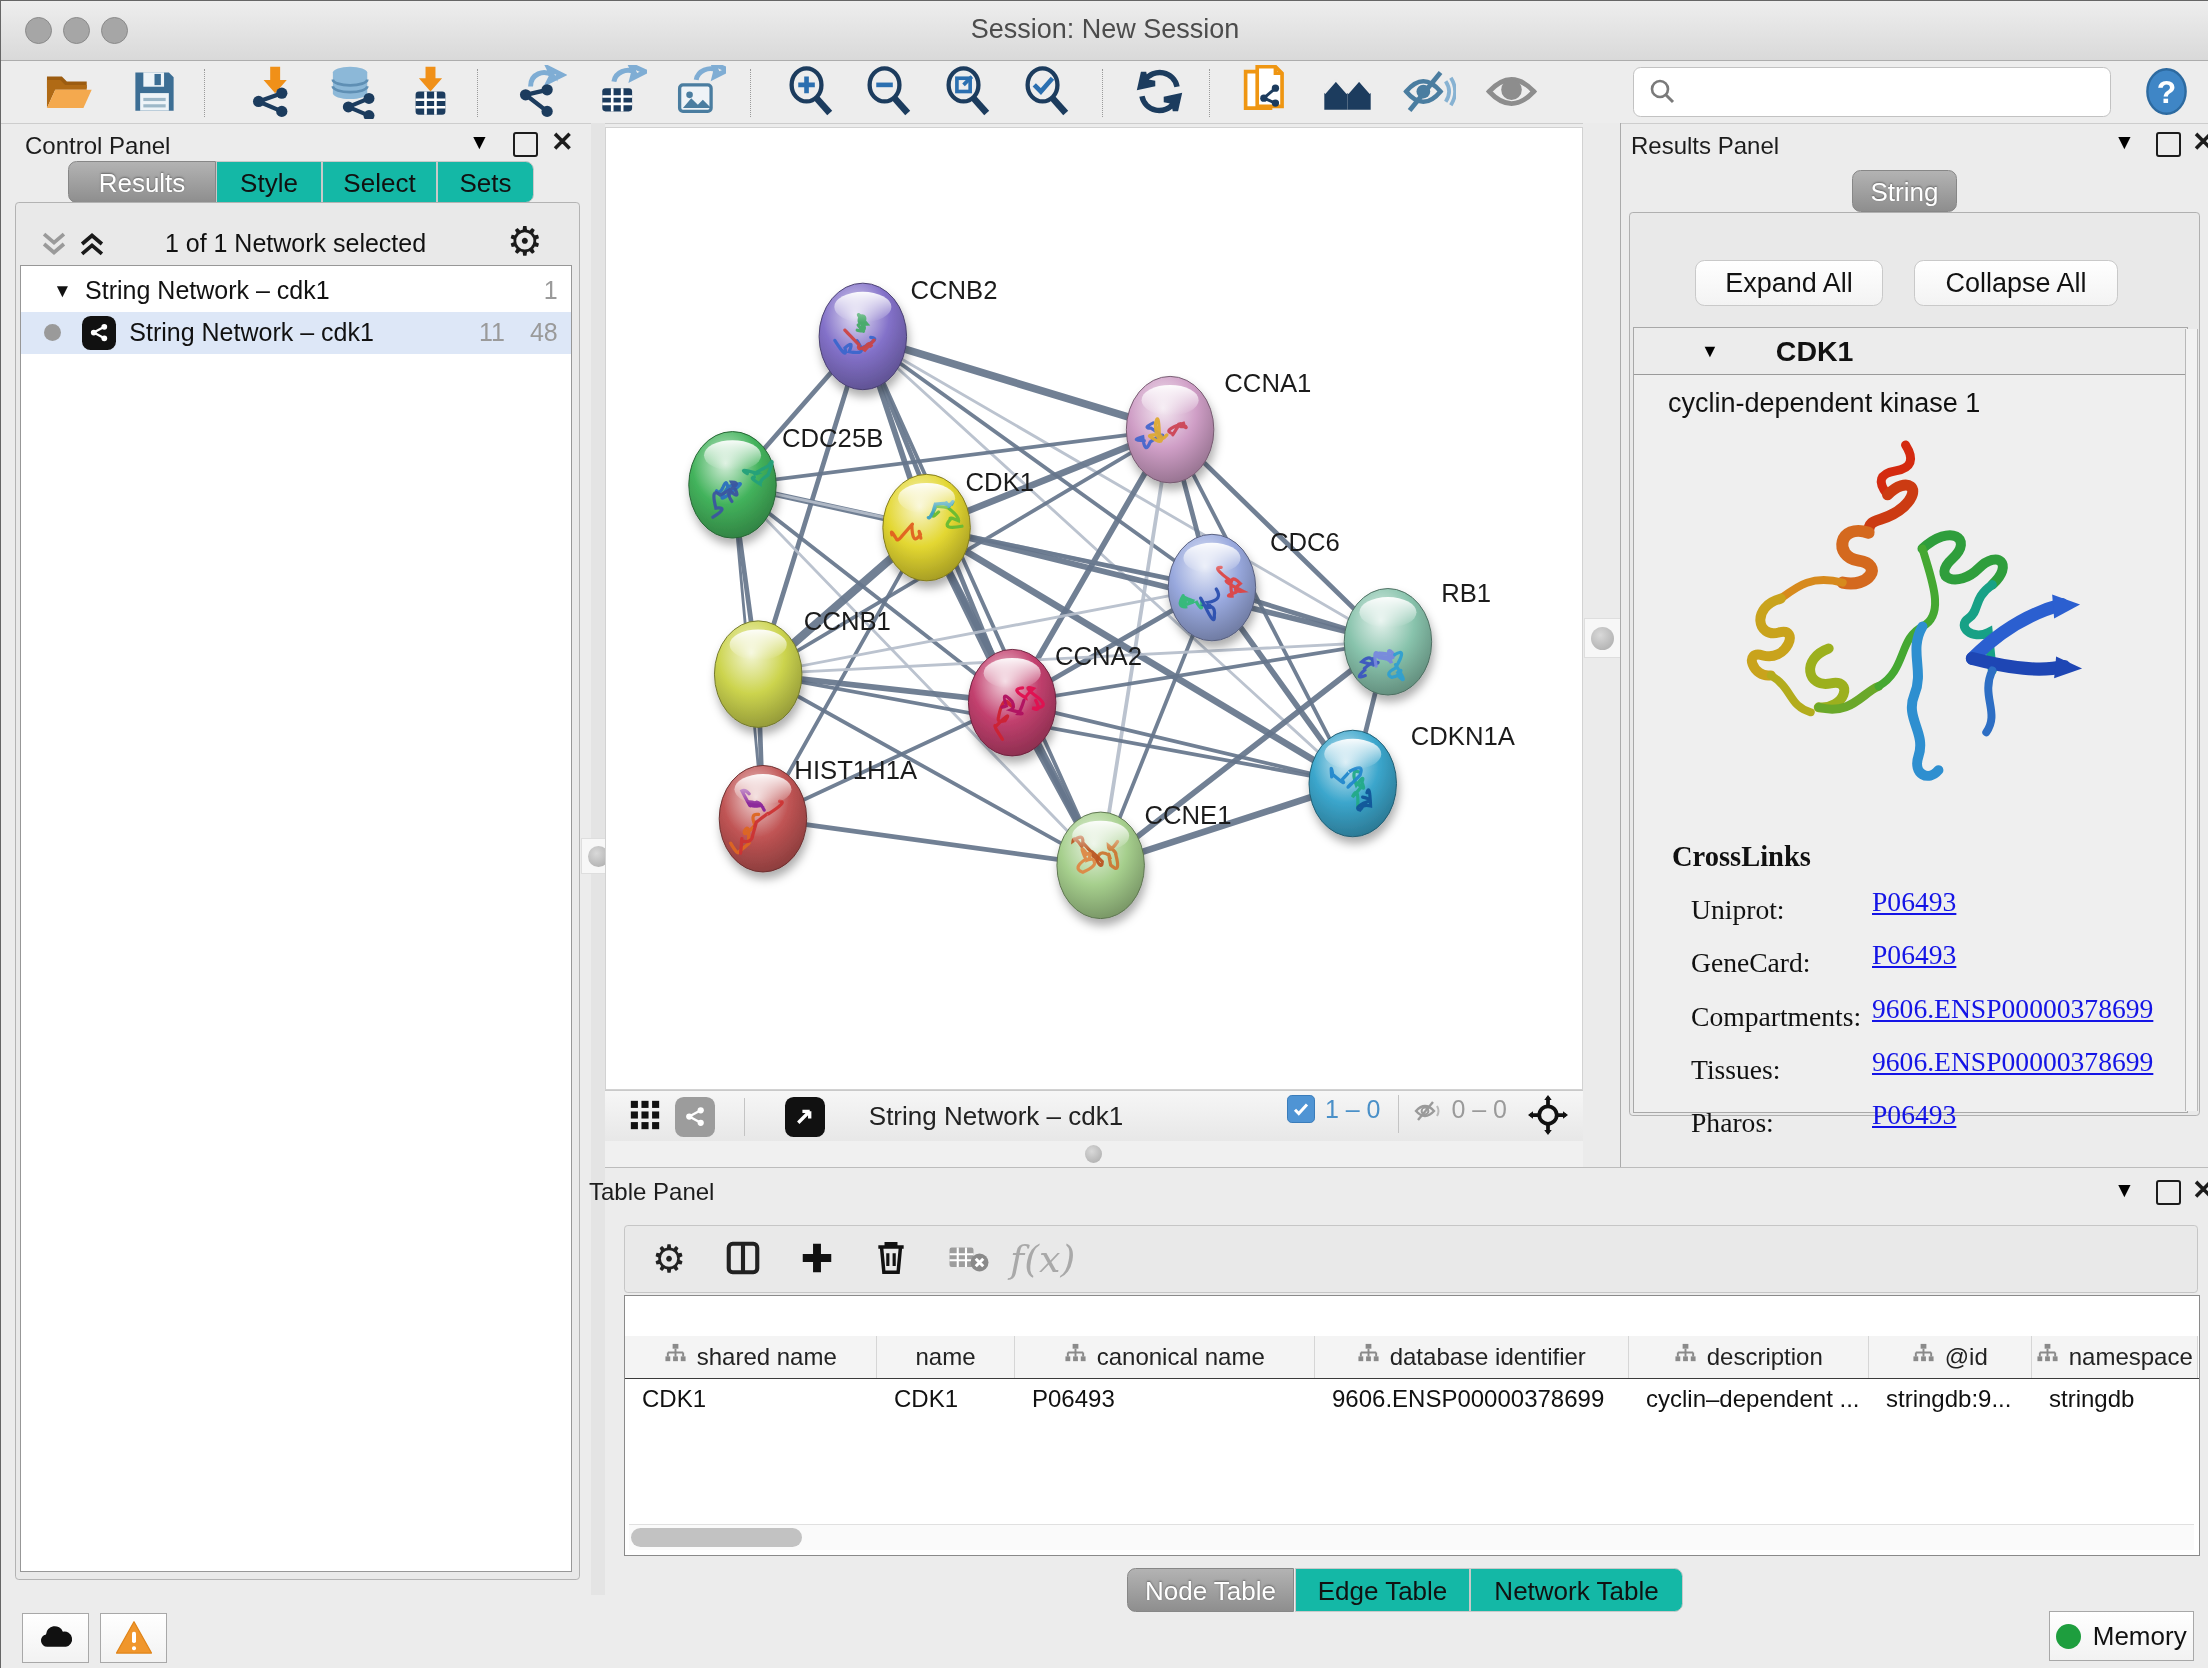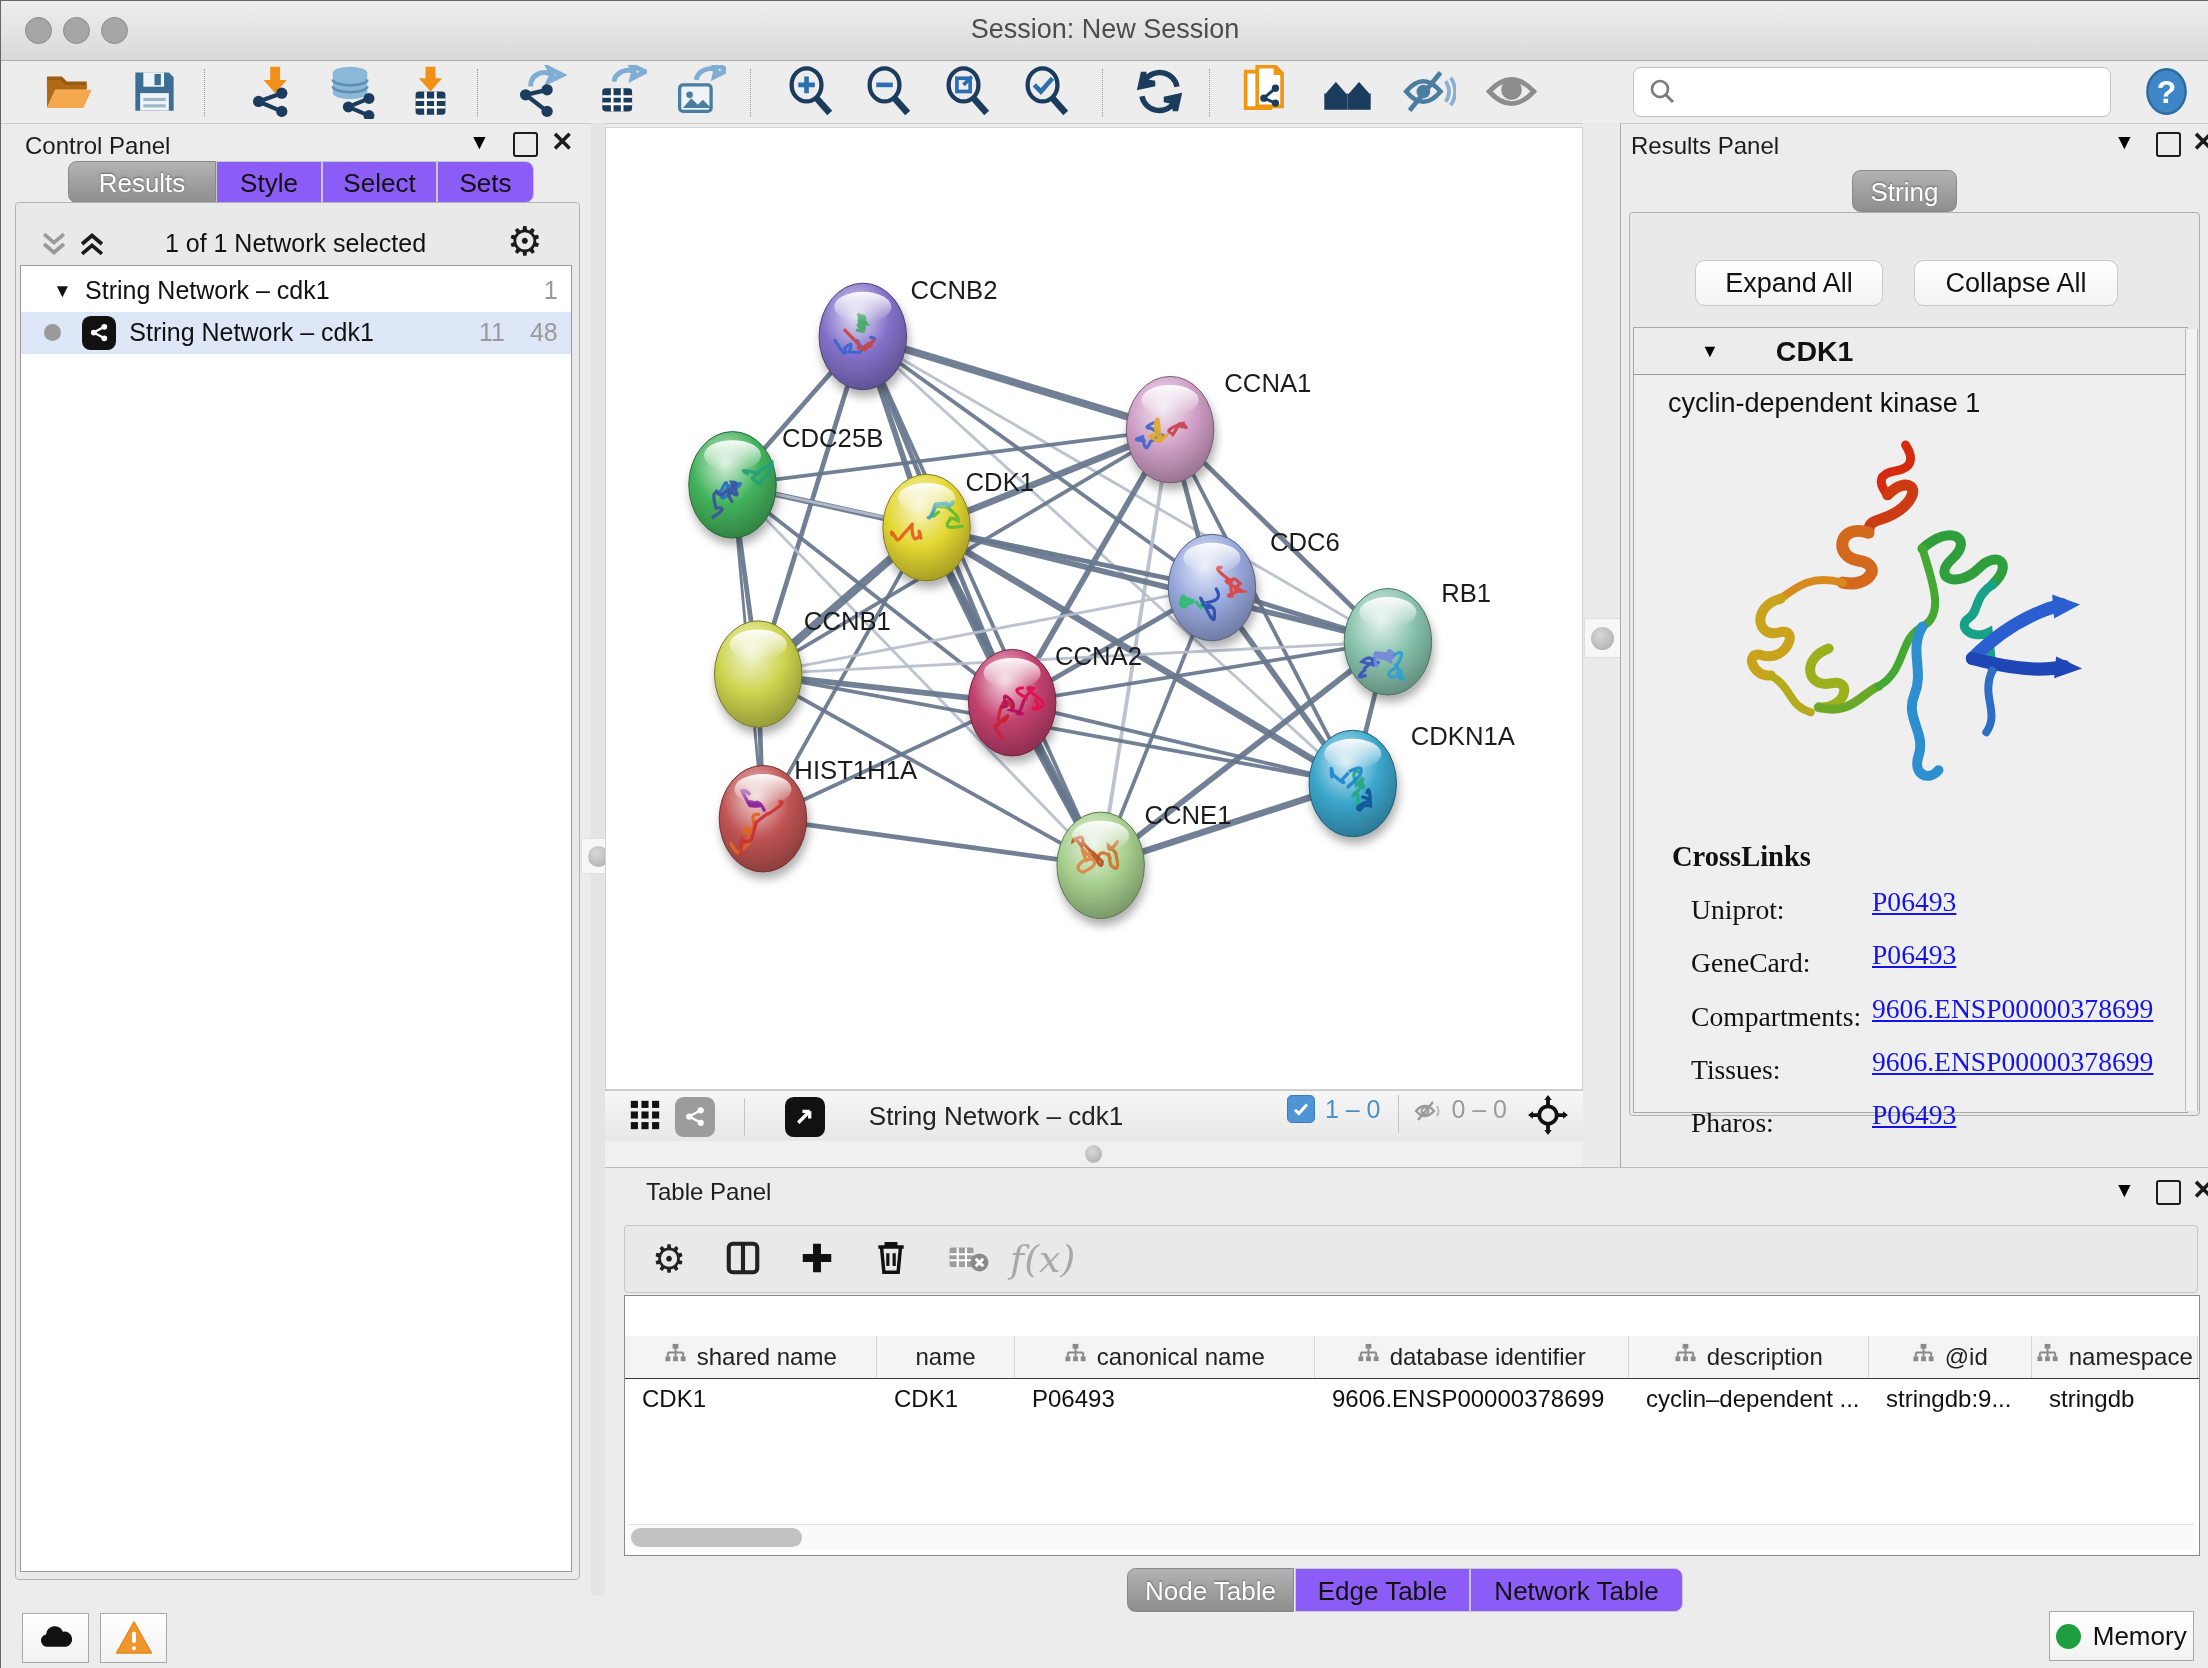--- a/index.html
+++ b/index.html
@@ -14,21 +14,21 @@
   
   #toolbar{left:0;top:60px;width:2208px;height:62px;background:#ededed;border-bottom:1.9px solid #cdcdcd;}
   .tsep{top:7.6px;height:48px;border-left:1.9px dotted #9a9a9a;width:0;}
   .ticon{top:2.9px;width:55px;height:55px;display:flex;align-items:center;justify-content:center;}
   #searchbox{left:1632px;top:5.7px;width:476px;height:48px;background:#fff;border:1.9px solid #c2c2c2;border-radius:7.6px;display:flex;align-items:center;}
   #searchbox input{border:none;outline:none;font-size:25px;flex:1;background:transparent;height:38px;}
   
   .ptitle{font-size:24px;color:#1c1c1c;}
   .wc{font-size:23px;color:#1c1c1c;line-height:25px;}
   .wc-box{width:21px;height:21px;border:2.9px solid #1c1c1c;border-radius:2.9px;}
-  .tab{height:42px;line-height:42px;text-align:center;font-size:26px;background:#8b5cf6;border:1px solid #c9c9c9;color:#111;box-sizing:border-box;}
+  .tab{height:42px;line-height:42px;text-align:center;font-size:26px;background:#14b8a6;border:1px solid #c9c9c9;color:#111;box-sizing:border-box;}
   .tab.sel{background:linear-gradient(#b3b3b3,#8e8e8e);color:#fff;border-color:#878787;text-shadow:0 -1px 1.9px rgba(60,60,60,.6);}
   .btn{background:linear-gradient(#ffffff,#f3f3f3);border:1.9px solid #c9c9c9;border-radius:9.5px;font-size:27px;color:#111;text-align:center;}
   
   #cp-box{left:14.3px;top:201px;width:563px;height:1376px;background:#e9e9e9;border:1.9px solid #b3b3b3;border-radius:3.8px;}
   #cp-tree{left:19px;top:264px;width:552px;height:1307px;background:#fff;border:1.9px solid #979797;box-sizing:border-box;}
   .treerow{height:42px;display:flex;align-items:center;font-size:25px;color:#111;}
   .graynum{color:#9a9a9a;}
   
   #netcanvas{left:604px;top:126px;width:978px;height:963px;background:#fff;border:1px solid #d2d2d2;box-sizing:border-box;}
   #netbar{left:604px;top:1089px;width:978px;height:51px;background:linear-gradient(#f6f6f6,#e7e7e7);border-top:1px solid #c9c9c9;display:flex;align-items:center;}
@@ -607,21 +607,21 @@
         <div class="xrow">
           <span class="xl">Pharos:</span>
           <a href="#">P06493</a>
         </div>
       </div>
   </div>
 
   <div class="abs" style="left:2184px;top:328px;width:11.4px;height:782px;background:#f2f2f2;border-left:1px solid #b8b8b8;border-right:1px solid #b8b8b8"></div>
 
   <div class="abs" style="left:604px;top:1166px;width:1605px;height:428px;background:#ececec;border-top:1.9px solid #bcbcbc"></div>
-  <div class="abs ptitle" style="left:645px;top:1177px">Table Panel</div>
+  <div class="abs ptitle" style="left:588px;top:1177px">Table Panel</div>
   <div class="abs" style="left:2113px;top:1177px;font-size:21px">▼</div>
   <div class="abs wc-box" style="left:2155px;top:1179px"></div>
   <div class="abs wc" style="left:2191px;top:1177px;font-weight:bold;font-size:27px">✕</div>
 
   <div id="tp-tools" class="abs">
     <span style="margin-left:27px;font-size:38px;color:#222;font-family:'DejaVu Sans',sans-serif">⚙</span>
     <span style="margin-left:38px">
       <svg width="38" height="38" viewBox="0 0 24 24">
           <rect x="3" y="3" width="18" height="18" rx="2.5" fill="none" stroke="#222" stroke-width="2.6"></rect>
           <path d="M12 3v18" stroke="#222" stroke-width="2.6"></path>

